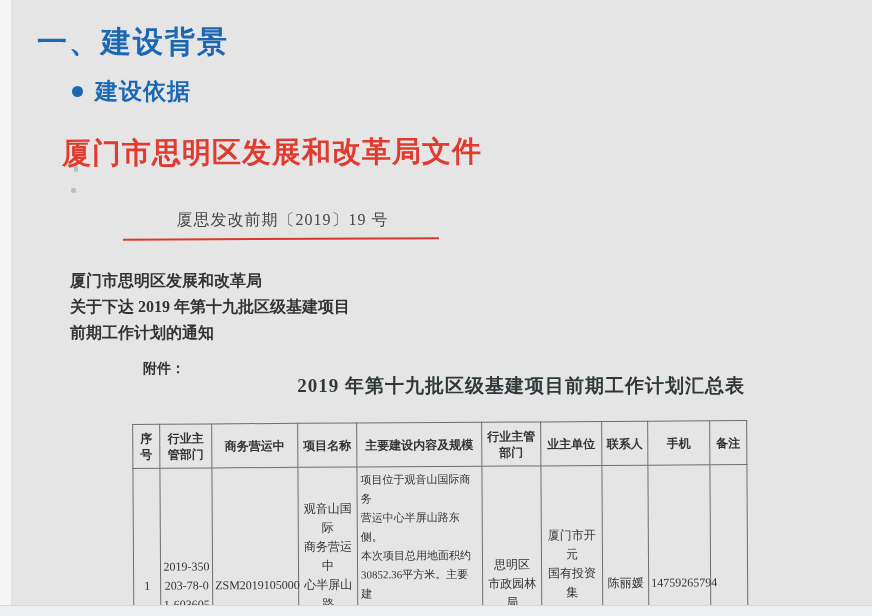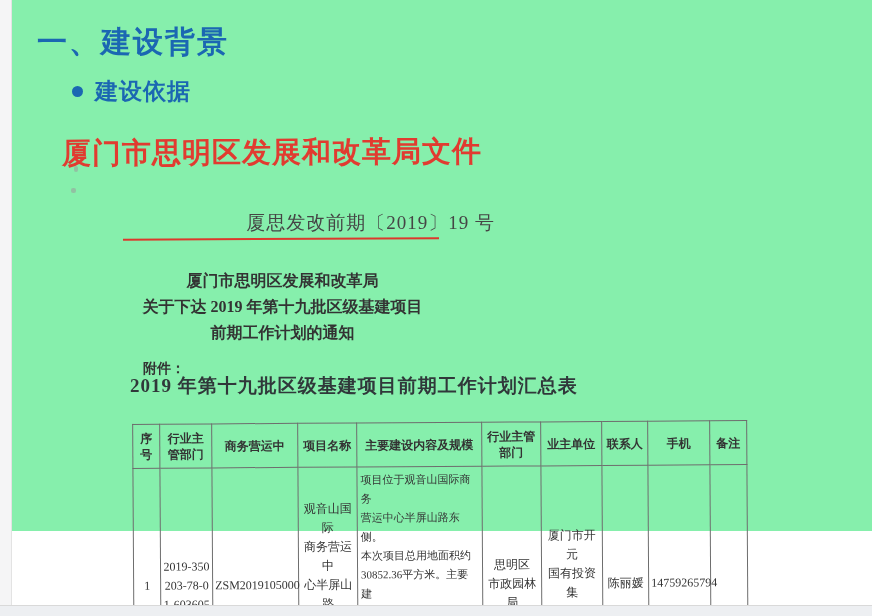--- a/index.html
+++ b/index.html
@@ -5,22 +5,22 @@
   * { margin: 0; padding: 0; box-sizing: border-box; }
   html, body { width: 872px; height: 616px; }
   body {
     font-family: "Liberation Sans", "DejaVu Sans", sans-serif;
     background: #ffffff;
     overflow: hidden;
   }
   .slide {
     position: relative;
     width: 872px;
-    height: 531px;
-    background: #86efac;
+    height: 616px;
+    background: #e5e5e5;
   }
   
   .edge-left {
     position: absolute; left: 0; top: 0; width: 12px; height: 612px;
     background: #f5f5f6; border-right: 1px solid #e3e3e3;
   }
   .edge-bottom {
     position: absolute; left: 0; top: 605px; width: 872px; height: 11px;
     background: #edeff2; border-top: 1px solid #d9d9d9;
   }
@@ -46,38 +46,38 @@
   
   .doc { font-family: "Liberation Serif", "DejaVu Serif", serif; color: #3a3a3a; }
   .letterhead {
     position: absolute; left: 62px; top: 133px; width: 420px;
     text-align: center; font-size: 29px; font-weight: bold;
     color: #e13b30; letter-spacing: 1px;
     transform: rotate(-0.3deg);
   }
   .doc-number {
     position: absolute; left: 70px; top: 210px; width: 425px;
-    text-align: right; font-size: 19px; color: #454545; letter-spacing: 1px;
+    text-align: center; font-size: 16px; color: #454545; letter-spacing: 1px;
   }
   .red-rule {
     position: absolute; left: 123px; top: 238px; width: 316px; height: 2px;
     background: #dd382c; transform: rotate(-0.25deg);
   }
   .doc-title {
     position: absolute; left: 70px; top: 268px; width: 425px;
-    text-align: center; font-size: 16px; font-weight: bold;
+    font-size: 16px; font-weight: bold;
     line-height: 26px; color: #333333;
   }
   .attachment {
     position: absolute; left: 143px; top: 360px;
     font-size: 14px; font-weight: bold; color: #333333;
   }
   .table-title {
     position: absolute; left: 130px; top: 373px; width: 615px;
-    text-align: left; font-size: 19px; font-weight: bold;
+    text-align: right; font-size: 19px; font-weight: bold;
     color: #30383a; letter-spacing: 1px;
   }
 
   
   .artifact { position: absolute; background: #9a9a9a; opacity: .55; border-radius: 2px; }
   .artifact.a1 { left: 74px; top: 166px; width: 4px; height: 6px; }
   .artifact.a2 { left: 71px; top: 188px; width: 5px; height: 5px; }
 
   
   .table-wrap {

